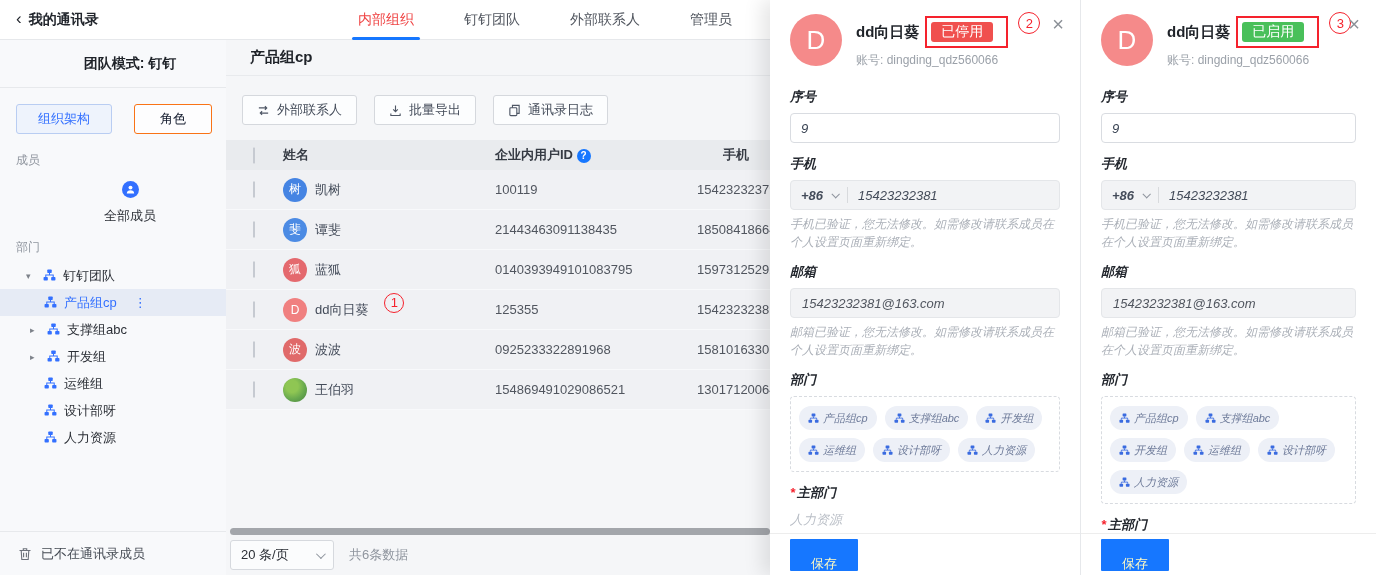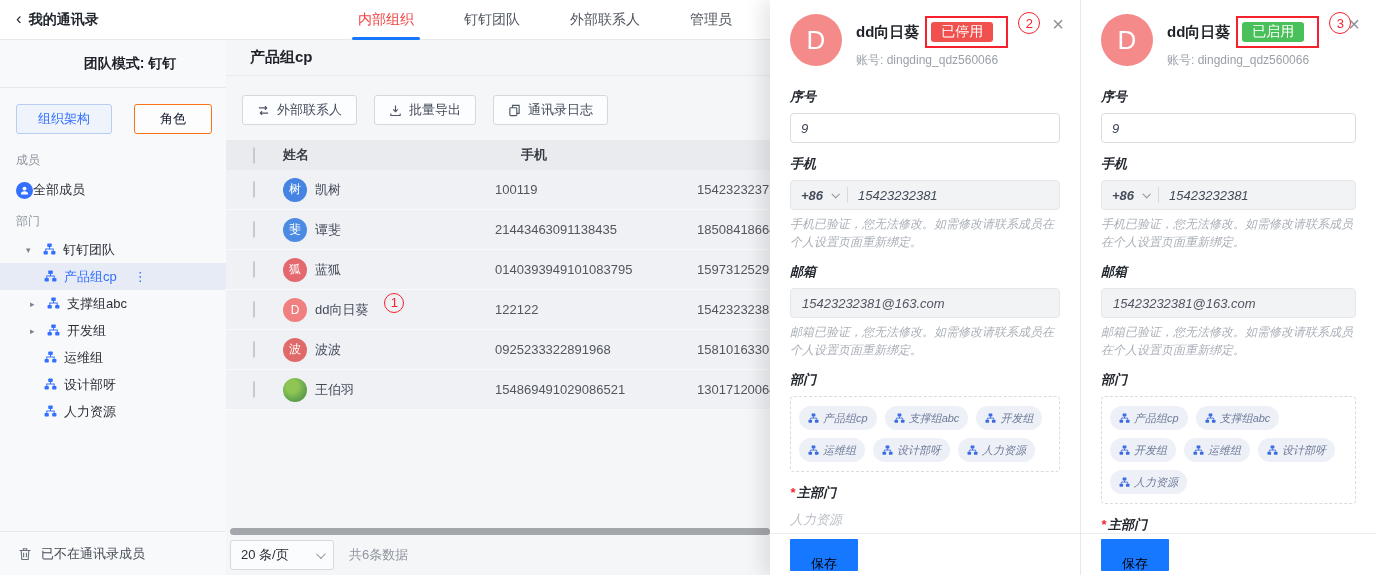--- a/index.html
+++ b/index.html
@@ -18,21 +18,21 @@
 
   
   .sidebar { position:absolute; left:0; top:40px; bottom:0; width:260px; background:#f8f9fb; }
   .team-mode { text-align:center; padding:15px 0 14px; font-size:14px; font-weight:700; color:#1f2329; }
   .side-divider { height:1px; background:#e7e9ec; }
   .view-btns { display:flex; gap:22px; padding:16px 16px 10px; }
   .vbtn { height:30px; border-radius:3px; font-size:13px; display:flex; align-items:center; justify-content:center; cursor:pointer; }
   .vbtn.org { width:96px; background:#eef3fc; border:1px solid #b9cdf2; color:#3370ff; }
   .vbtn.role { width:78px; background:#fdfdfe; border:1px solid #f97316; color:#0f172a; }
   .sec-label { padding:8px 16px 6px; font-size:12px; color:#8f959e; }
-  .all-members { display:flex; align-items:center; padding:6px 16px; cursor:pointer; color:#2b2f36; }
+  .all-members { display:flex; align-items:center; gap:9px; padding:6px 16px; cursor:pointer; color:#2b2f36;flex-direction:column; }
   .am-ic { width:17px; height:17px; border-radius:50%; background:#3370ff; display:flex; align-items:center; justify-content:center; }
   .tree-row { height:27px; display:flex; align-items:center; gap:7px; cursor:pointer; color:#2b2f36; font-size:13px; }
   .tree-root { padding-left:26px; }
   .caret { width:10px; font-size:9px; color:#7d828a; }
   .tree-child { padding-left:44px; }
   .tree-child.with-caret { padding-left:30px; }
   .tree-sel { background:#e6ebf5; color:#3370ff; margin-right:0; }
   .tree-sel .more { color:#3370ff; margin-left:10px; font-size:13px; }
   .org-ic path { stroke:#3370ff; stroke-width:1.1; fill:none; }
   .org-ic rect { fill:#3370ff; }
@@ -84,21 +84,21 @@
   .inp-group { height:30px; width:100%; border:1px solid #e4e6e9; border-radius:4px; background:#f2f3f5; display:flex; align-items:center; padding:0 10px; color:#434b59; }
   .cc { font-weight:600; }
   .cc-chev { width:6px; height:6px; border-right:1.3px solid #8f959e; border-bottom:1.3px solid #8f959e; transform:rotate(45deg) translateY(-1px); margin:0 9px 0 9px; }
   .vsep { width:1px; height:16px; background:#d8dadd; margin-right:10px; }
   .help { font-size:12px; color:#abb0b8; line-height:1.5; margin-top:5px; }
   .dash-box { border:1px dashed #d8dbe0; border-radius:4px; padding:9px 8px; display:flex; flex-wrap:wrap; gap:8px; }
   .tag { height:24px; border-radius:12px; background:#edf0f7; padding:0 9px; font-size:11px; color:#6d7a99; display:inline-flex; align-items:center; gap:4px; cursor:pointer; }
   .tag .org-ic rect { fill:#3a6be0; } .tag .org-ic path { stroke:#3a6be0; }
   .plain-val { font-size:13px; color:#b9bec6; margin:9px 0 2px; cursor:pointer; }
   .p-foot { position:absolute; bottom:0; left:0; right:0; height:42px; background:#fff; border-top:1px solid #ededed; display:flex; align-items:center; padding-left:20px; }
-  .save-btn { height:30px; padding:16px 21px; background:#1677ff; border:none; border-radius:1px; color:#000000; font-size:13px; cursor:pointer; }
+  .save-btn { height:30px; padding:16px 21px; background:#1677ff; border:none; border-radius:1px; color:#fef9c3; font-size:13px; cursor:pointer; }
 </style>
 </head>
 <body>
 
 <div class="topbar">
   <div class="back">
     <span class="chev">‹</span>
     <span>我的通讯录</span>
   </div>
   <div class="tabs">
@@ -233,20 +233,21 @@
         </svg>
       <span>通讯录日志</span>
     </div>
   </div>
 
   <div class="thead">
     <div class="col-check"><span class="cb"></span></div>
     <div class="col-name">
         <span>姓名</span>
       </div>
+    <div class="col-id"><span>企业内用户ID</span>&nbsp;<span class="help-ic">?</span></div>
     <div class="col-phone"><span>手机</span></div>
   </div>
 
   <div class="trow">
     <div class="col-check"><span class="cb"></span></div>
     <div class="col-name">
       <span class="avatar" style="background: rgb(69, 132, 227);">树</span>
       <span class="rname">凯树</span>
     </div>
     <div class="col-id">100119</div>
@@ -270,21 +271,21 @@
     <div class="col-id">0140393949101083795</div>
     <div class="col-phone">15973125292</div>
   </div>
   <div class="trow">
     <div class="col-check"><span class="cb"></span></div>
     <div class="col-name">
       <span class="avatar" style="background: rgb(240, 128, 128);">D</span>
       <span class="rname">dd向日葵</span>
       <span class="circ-num row-marker">1</span>
     </div>
-    <div class="col-id">122122</div>
+    <div class="col-id">125355</div>
     <div class="col-phone">15423232381</div>
   </div>
   <div class="trow">
     <div class="col-check"><span class="cb"></span></div>
     <div class="col-name">
       <span class="avatar" style="background: rgb(224, 106, 106);">波</span>
       <span class="rname">波波</span>
     </div>
     <div class="col-id">0925233322891968</div>
     <div class="col-phone">15810163301</div>

